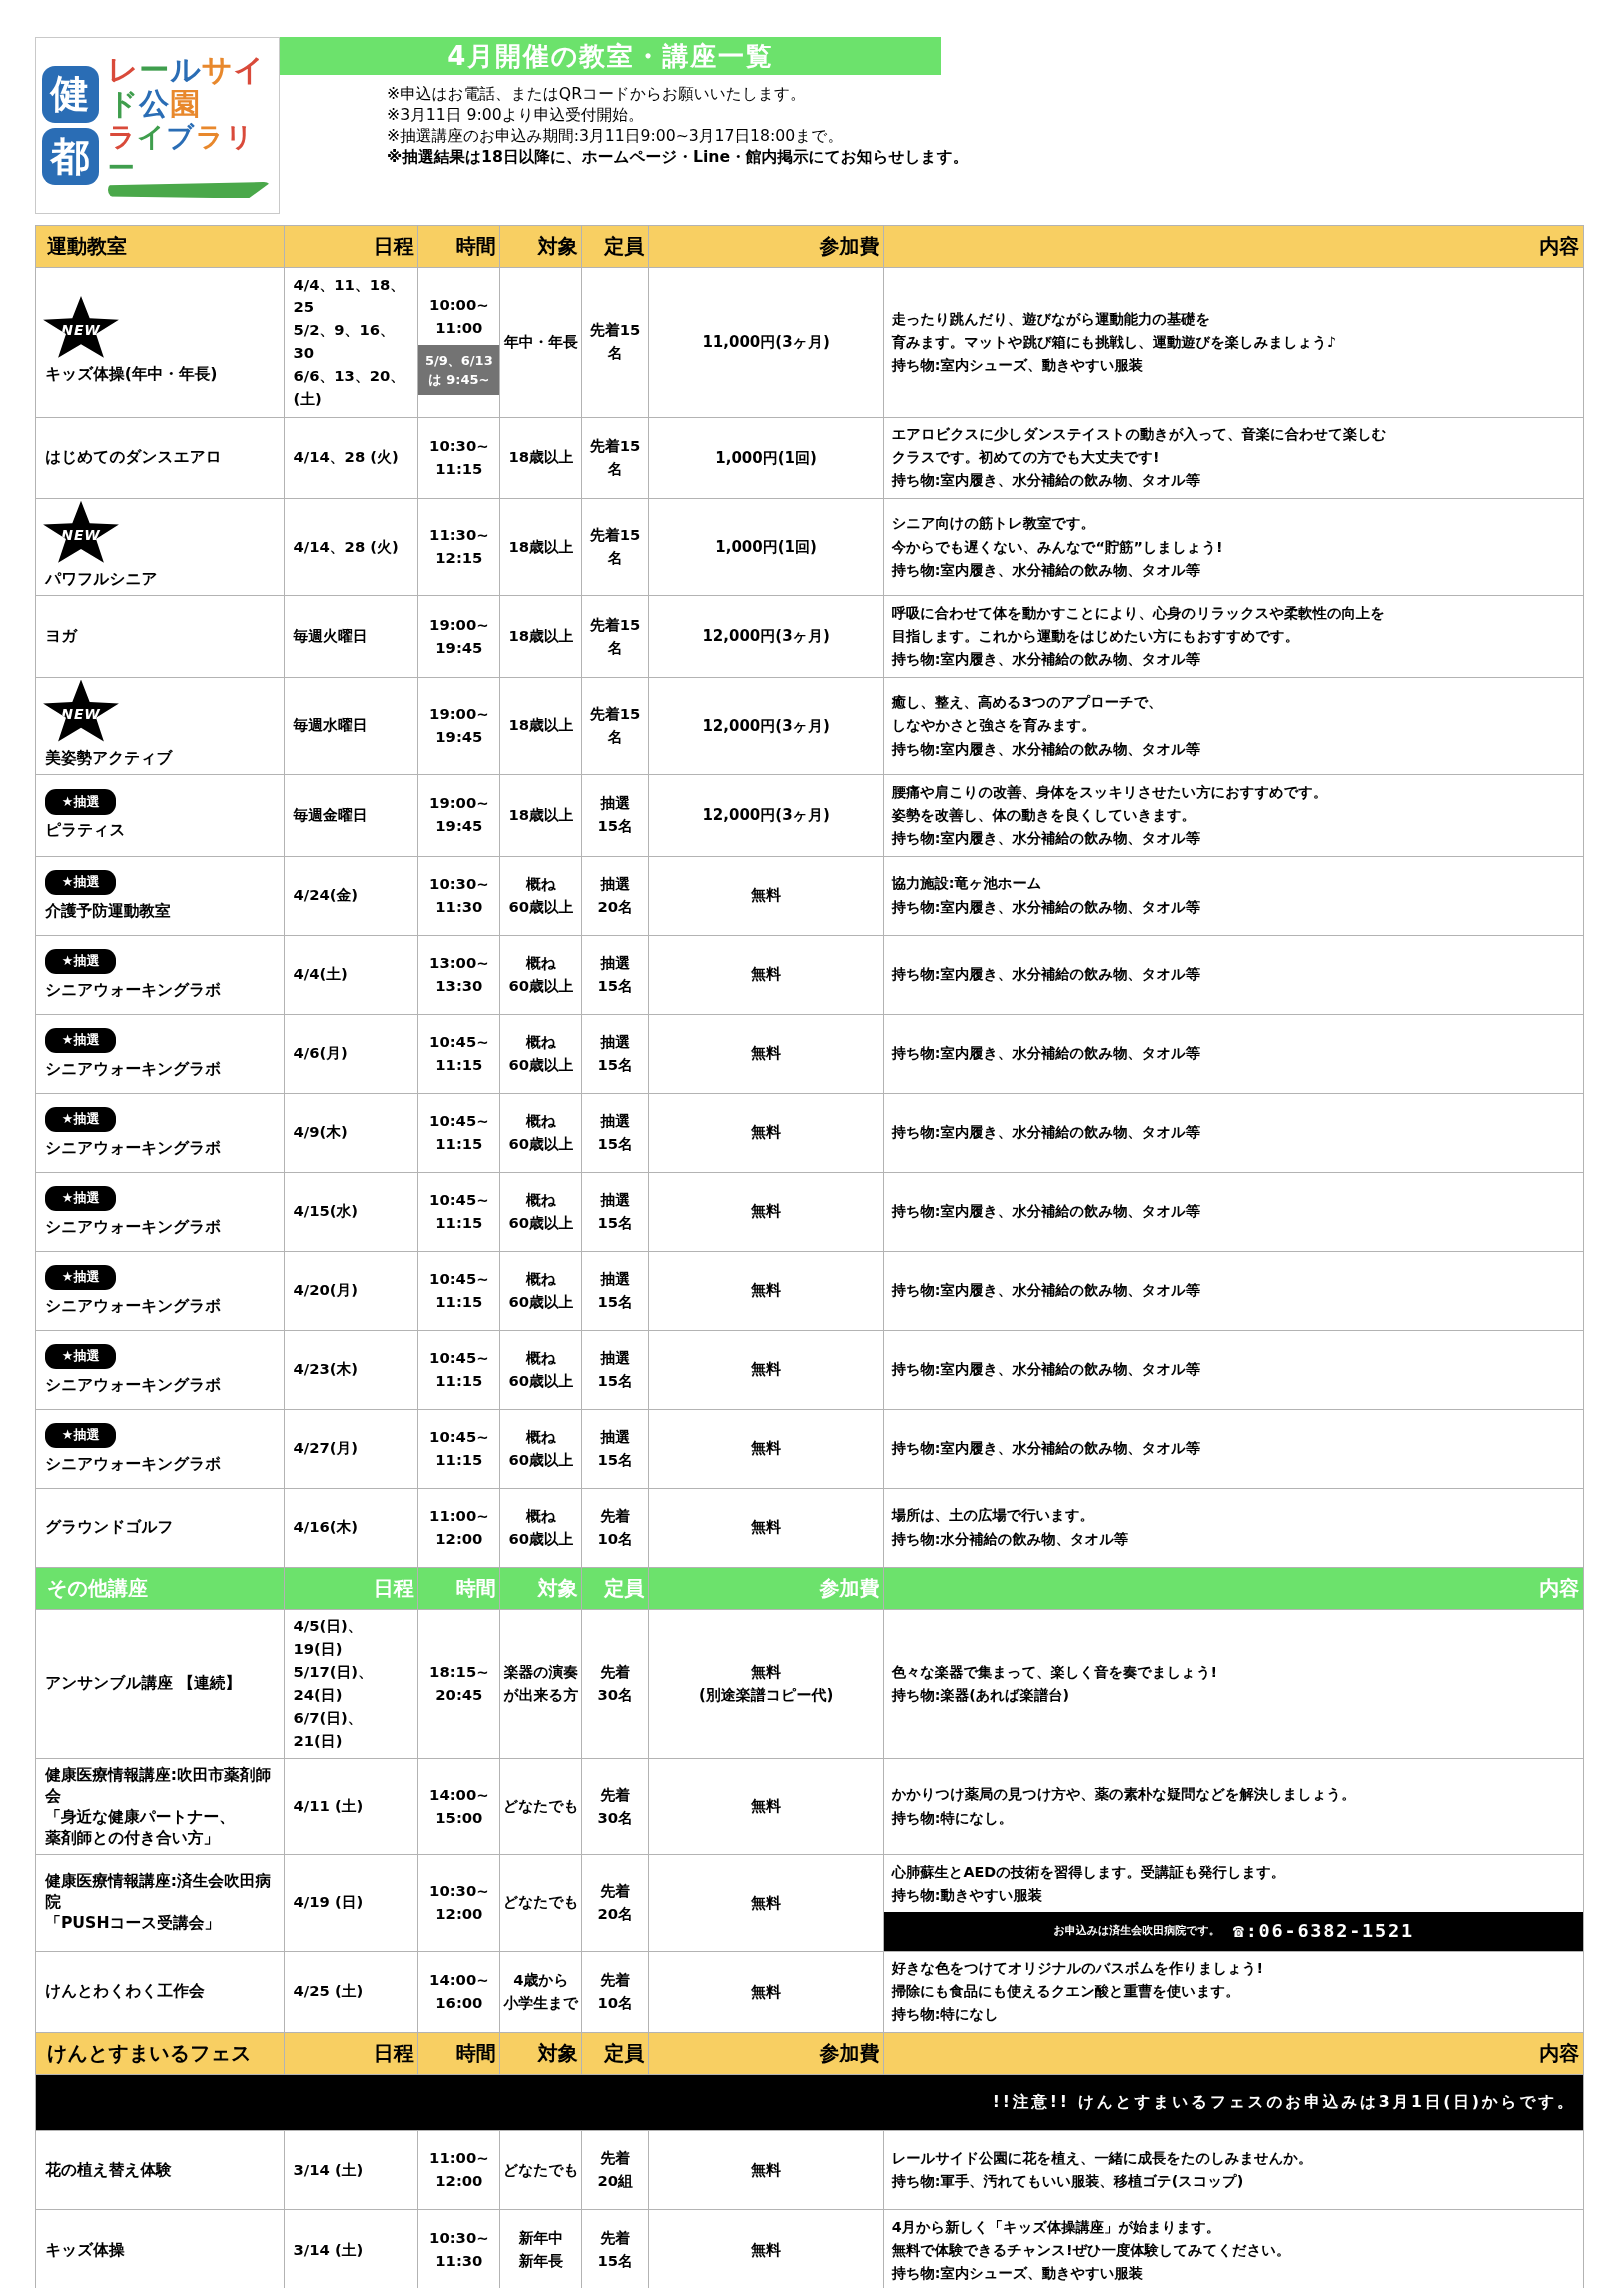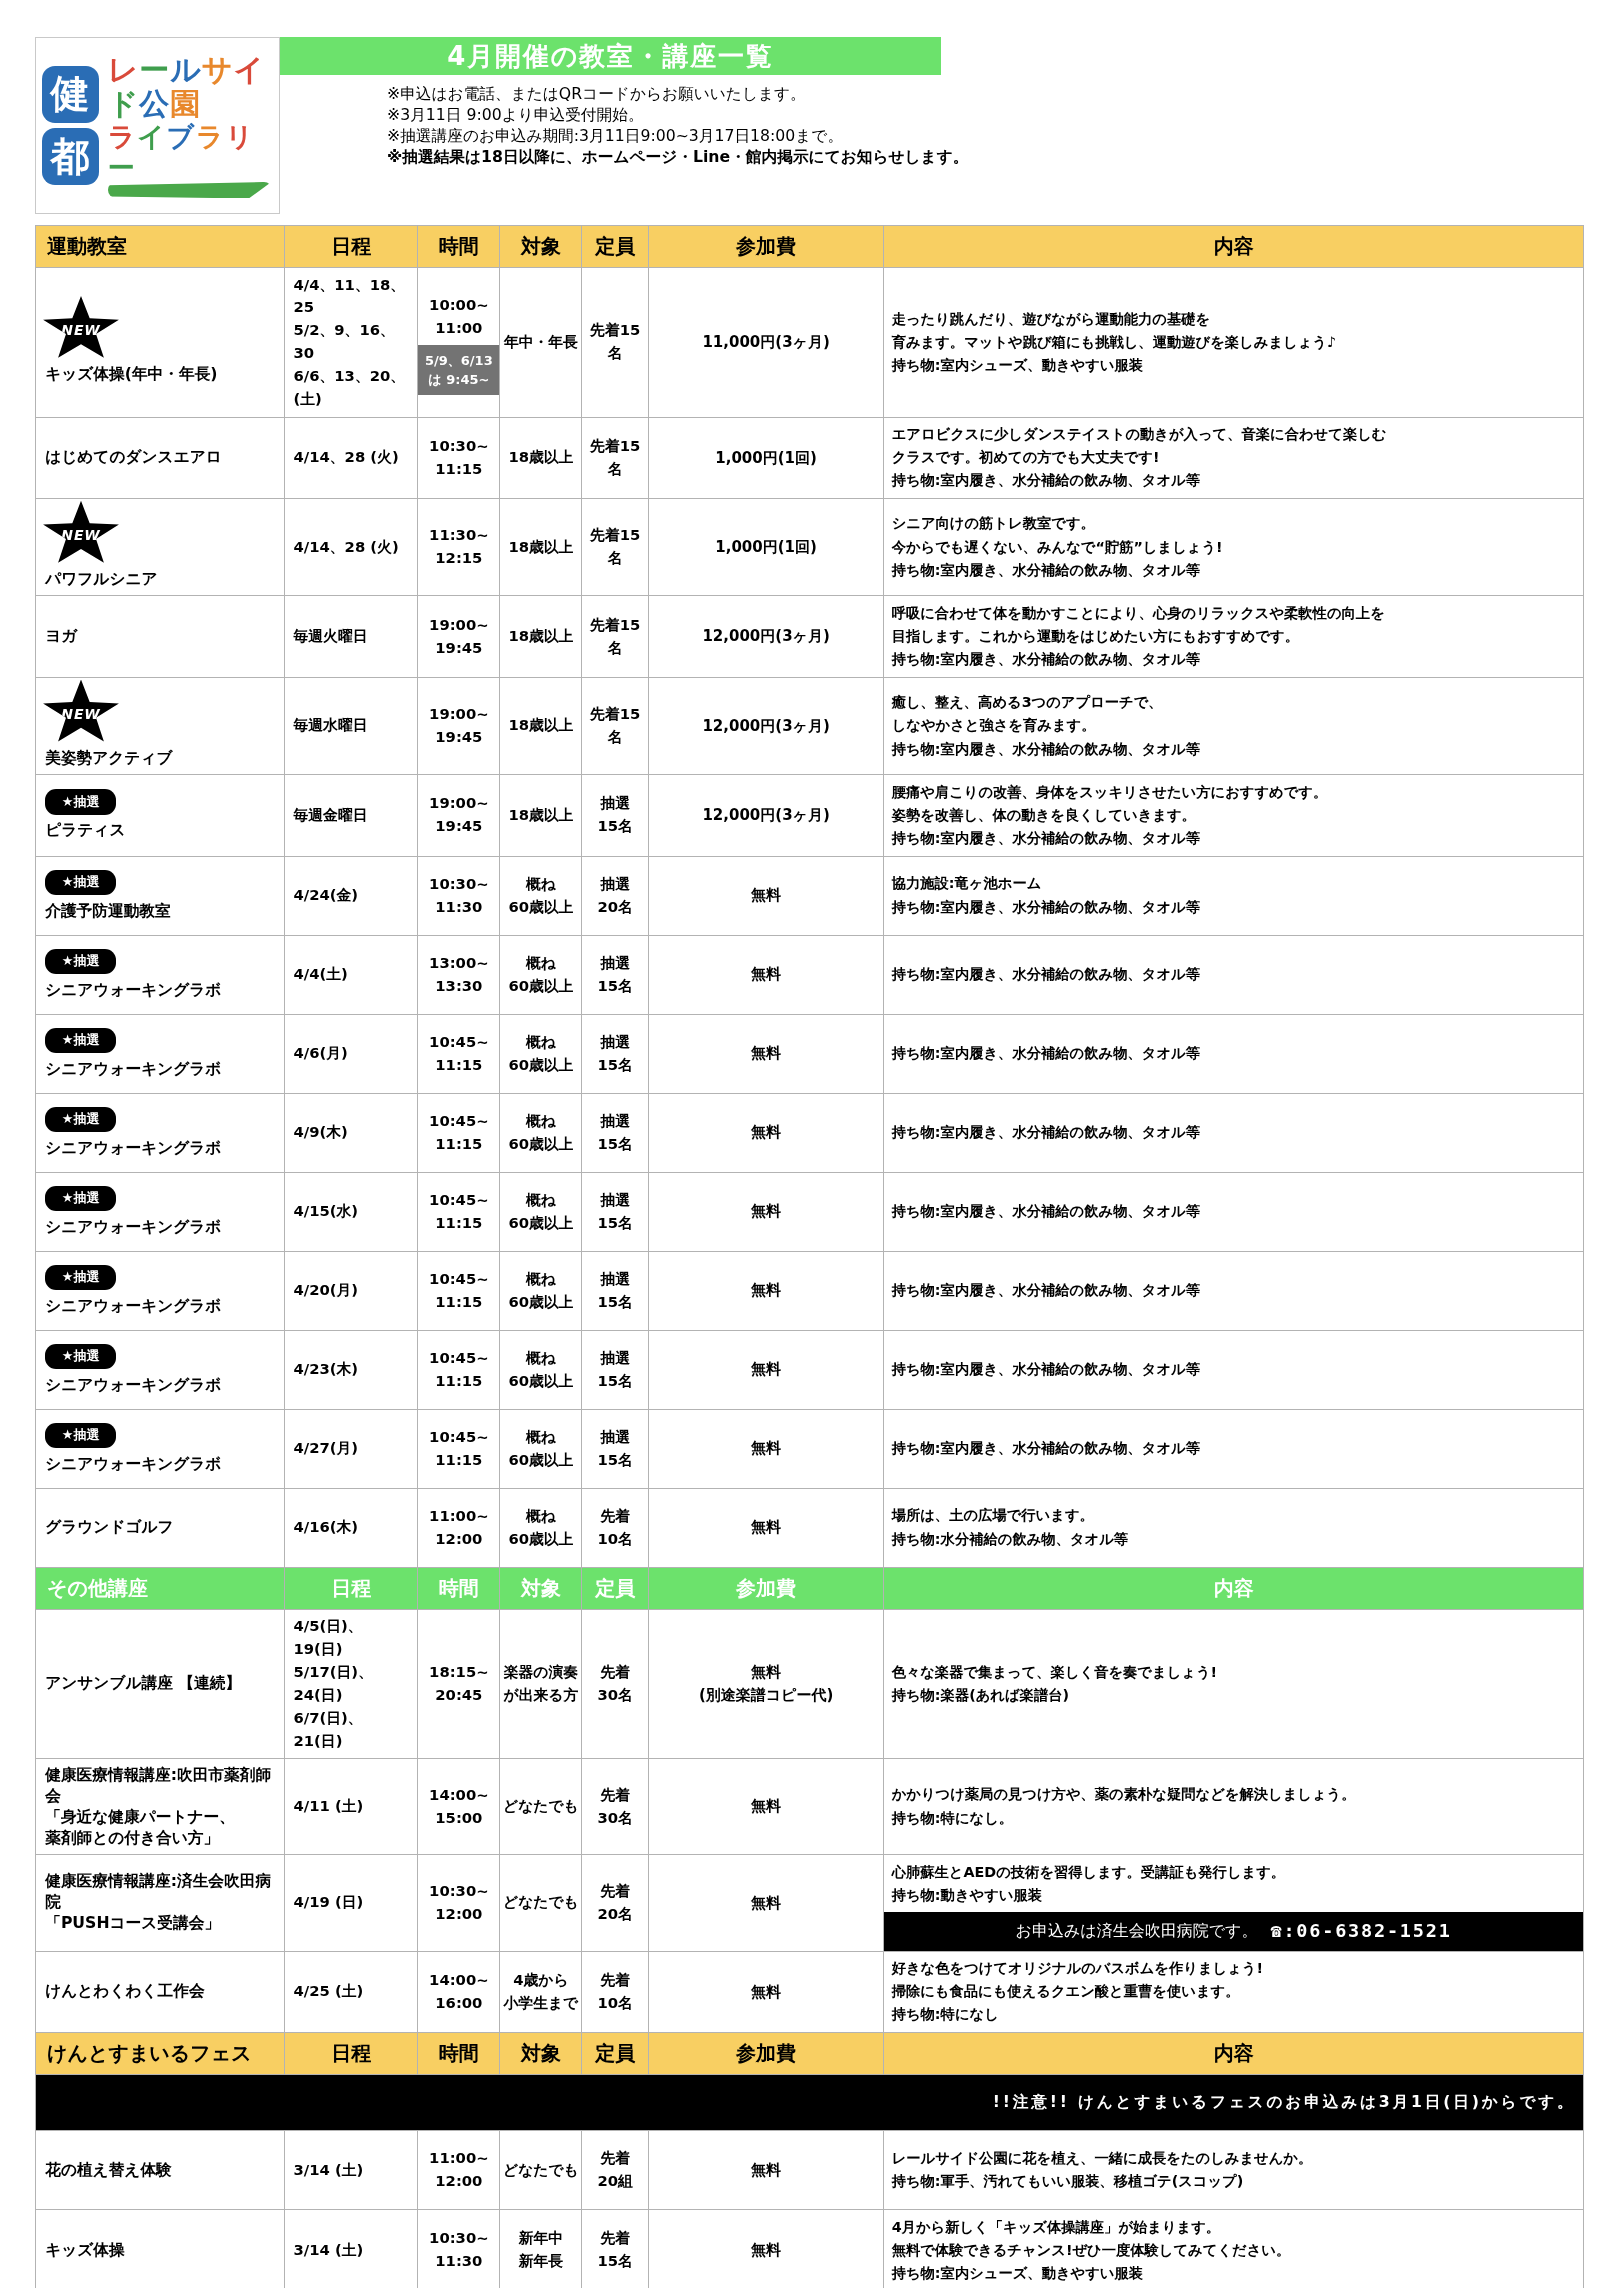--- a/index.html
+++ b/index.html
@@ -33,21 +33,21 @@
     display:flex; align-items:center; justify-content:center;
   }
   .banner-title { color:#fff; font-size:26px; font-weight:bold; letter-spacing:1.8px; }
   .notes { margin:9.2px 0 0 107px; font-size:15.7px; line-height:1.33; font-weight:500; }
   .notes .bold { font-weight:bold; }
   
   table.sched { width:100%; border-collapse:collapse; table-layout:fixed; margin-top:11px; border:1.8px solid #9c9c9c; }
   col.c1{width:16.1%} col.c2{width:8.6%} col.c3{width:5.3%} col.c4{width:5.3%}
   col.c5{width:4.3%} col.c6{width:15.2%} col.c7{width:45.2%}
   .sched th, .sched td { border:0.9px solid #b3b3b3; vertical-align:middle; }
-  .sec-head th { height:42px; font-size:20px; font-weight:bold; padding:1.8px 3.7px; }
+  .sec-head th { height:42px; font-size:20px; font-weight:bold; padding:1.8px 3.7px;text-align:right; }
   .sec-head th:first-child { text-align:left; padding-left:11px; }
   .sec-head.yellow th { background:var(--yellow); color:#000;margin-left:44px; }
   .sec-head.green th  { background:var(--green);  color:#fff; }
   .sched td { font-size:15.7px; font-weight:bold; padding:5.5px 7.4px; }
   tr.data-row { height:79px; }
   tr.row-tall { height:131px; }
   td.c-name { text-align:left; padding-left:9.2px; }
   td.c-date { text-align:left; font-size:14.8px; padding-left:8.3px; line-height:1.55; }
   td.c-time, td.c-target, td.c-cap { text-align:center; padding:3.7px 1.8px; line-height:1.55; font-size:14.8px; }
   td.c-fee { text-align:center; font-size:15px; line-height:1.5; }
@@ -68,21 +68,21 @@
     padding:3.7px 16.6px; font-size:13px; font-weight:bold; margin:0 0 5.5px 0;
   }
   .notice-bar {
     background:#000 !important; color:#fff; text-align:right;
     font-size:19.4px; font-weight:bold; letter-spacing:2.8px; height:56px; padding:3.7px;
   }
   .phone-bar {
     background:#000; color:#fff; margin:4.6px -7.4px -5.5px -7.4px; padding:4.6px 9.2px;
     display:flex; align-items:center; justify-content:center; gap:13px;
   }
-  .phone-label { font-size:16px; font-weight:normal; }
+  .phone-label { font-size:11px; font-weight:bold; }
   .phone-number { font-size:18.5px; font-weight:bold; letter-spacing:1.8px; font-family:"DejaVu Sans Mono", monospace; }
 </style>
 </head>
 <body>
 
 <div class="page">
 
   <div class="header-area">
     <div class="logo-box">
       <div class="logo-kanji-col">

